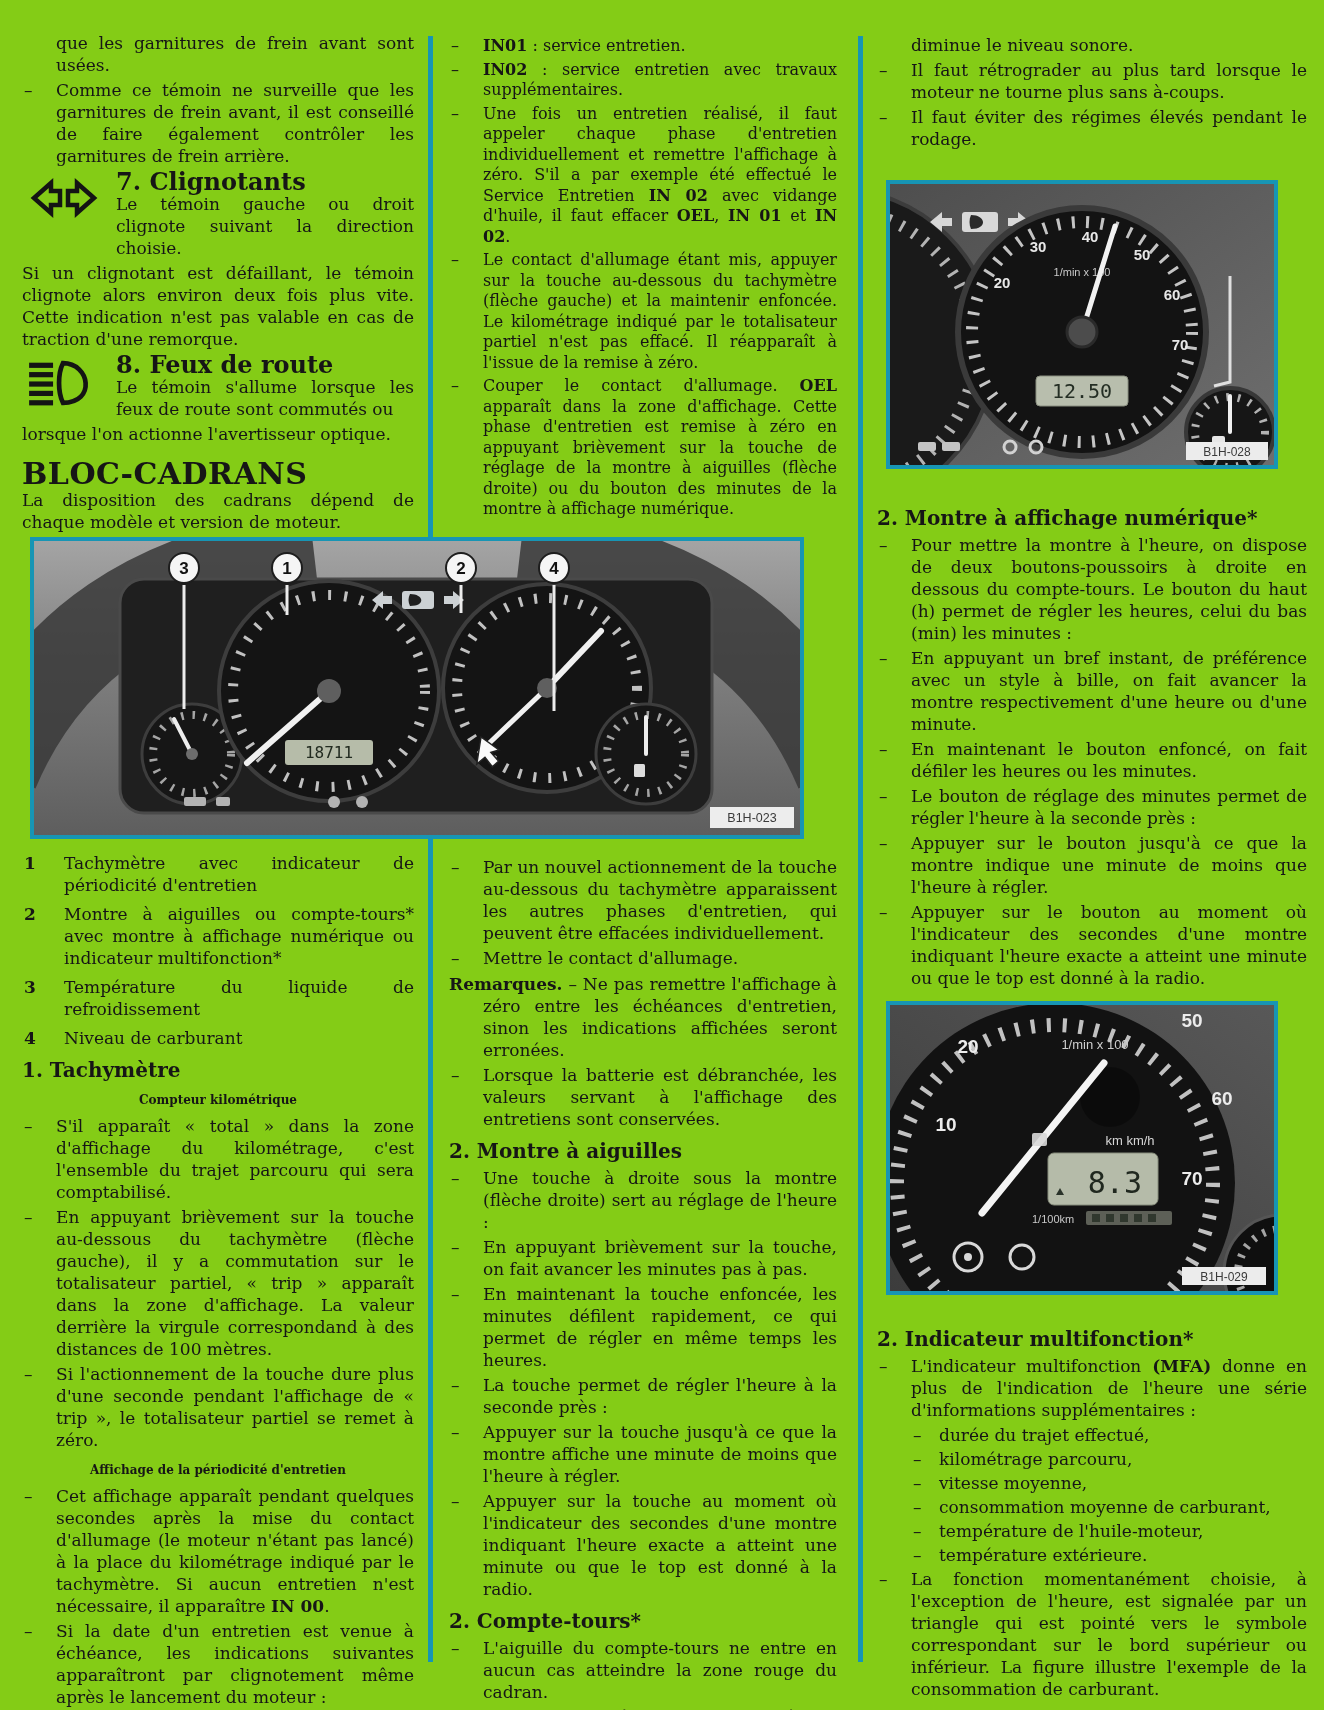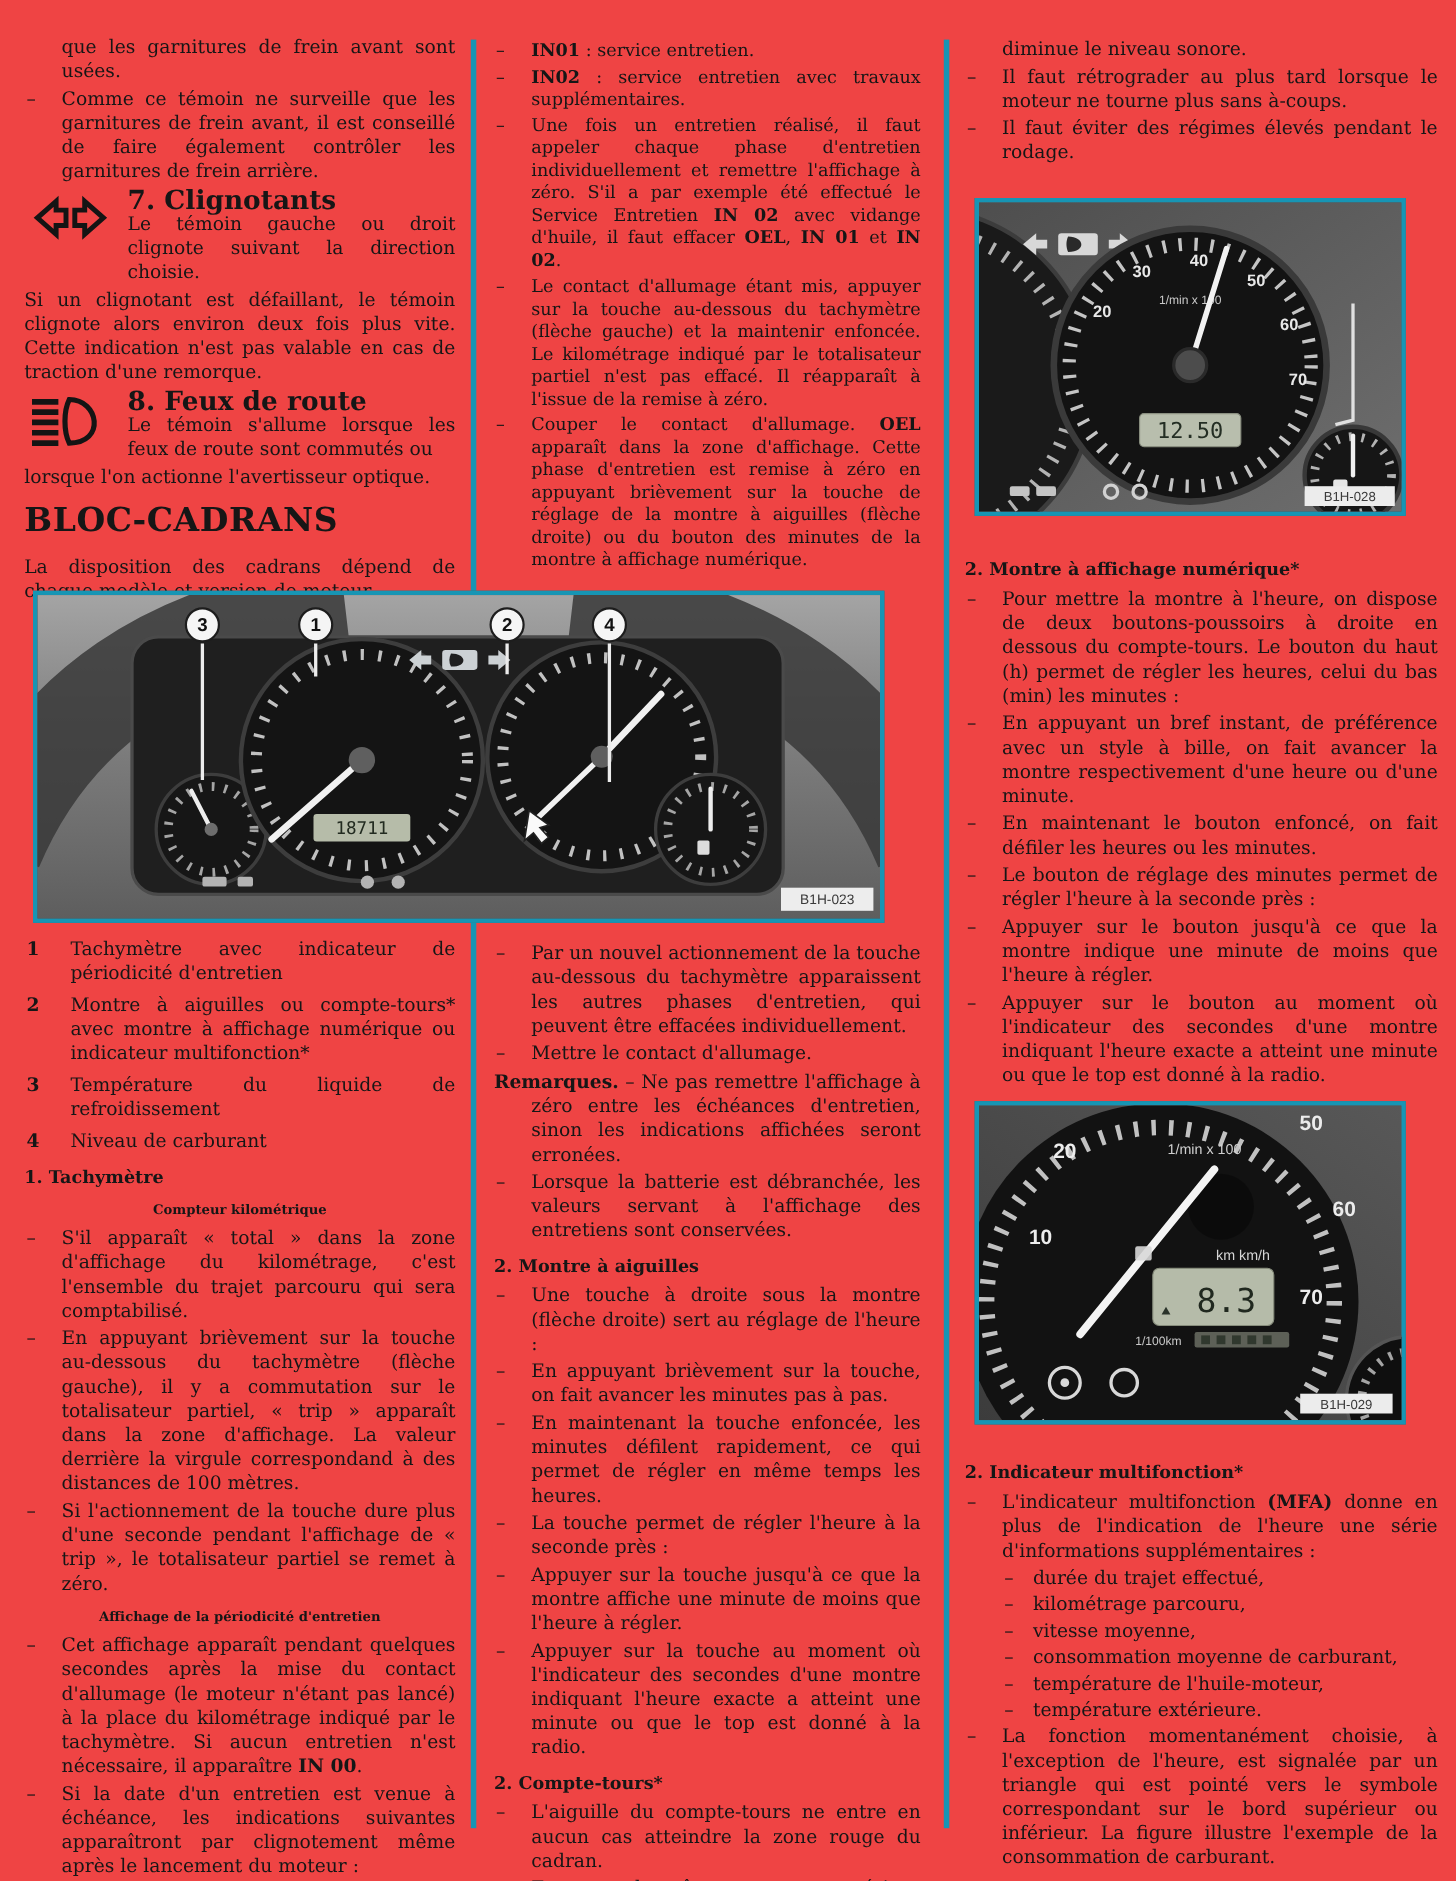--- a/index.html
+++ b/index.html
@@ -1,29 +1,29 @@
 <!DOCTYPE html>
 <html><head>
 <meta charset="utf-8">
 <style>
   html,body{margin:0;padding:0;background:#cfcfcf;}
-  .page{position:relative;width:1324px;height:1710px;background:#ef4444;
+  .page{position:relative;width:1324px;height:1710px;background:#84cc16;
         font-family:"DejaVu Serif",serif;color:#161616;overflow:hidden;}
   .col{position:absolute;text-align:justify;font-size:17px;line-height:22px;}
   .bd{font-weight:bold;}
   .para{margin:0 0 3px;}
   .cont{padding-left:34px;}
   .bullet{position:relative;padding-left:34px;margin:0 0 3px;}
   .bullet .dash{position:absolute;left:2px;top:0;}
   .bullet.sub{margin-left:36px;padding-left:26px;margin-bottom:2px;}
   .bullet.sub .dash{left:0;}
   .numitem{position:relative;padding-left:42px;margin:0 0 7px;}
   .numitem .num{position:absolute;left:2px;font-weight:bold;}
-  .h1{font-size:30px;font-weight:bold;letter-spacing:.5px;margin:18px 0 20px;text-align:left;}
-  .h2{font-size:16px;font-weight:bold;margin:10px 0 5px;text-align:left;}
+  .h1{font-size:30px;font-weight:bold;letter-spacing:.5px;margin:18px 0 4px;text-align:left;}
+  .h2{font-size:20px;font-weight:bold;margin:10px 0 5px;text-align:left;}
   .h3{font-size:12px;font-weight:bold;margin:8px 0 4px;text-align:center;}
   .remark{padding-left:34px;text-indent:-34px;margin:4px 0 3px;}
   .iconsec{position:relative;padding-left:94px;margin:4px 0 3px;min-height:54px;}
   .iconsec .isvg{position:absolute;left:0;top:4px;width:84px;}
   .ititle{font-weight:bold;font-size:24px;text-align:left;}
   .vbar{position:absolute;width:5px;background:#1795b4;z-index:1;}
   .fig{position:absolute;border:4px solid #1795b4;background:#555;box-sizing:border-box;z-index:5;}
   .fig svg{display:block;width:100%;height:100%;}
 </style>
 </head>

